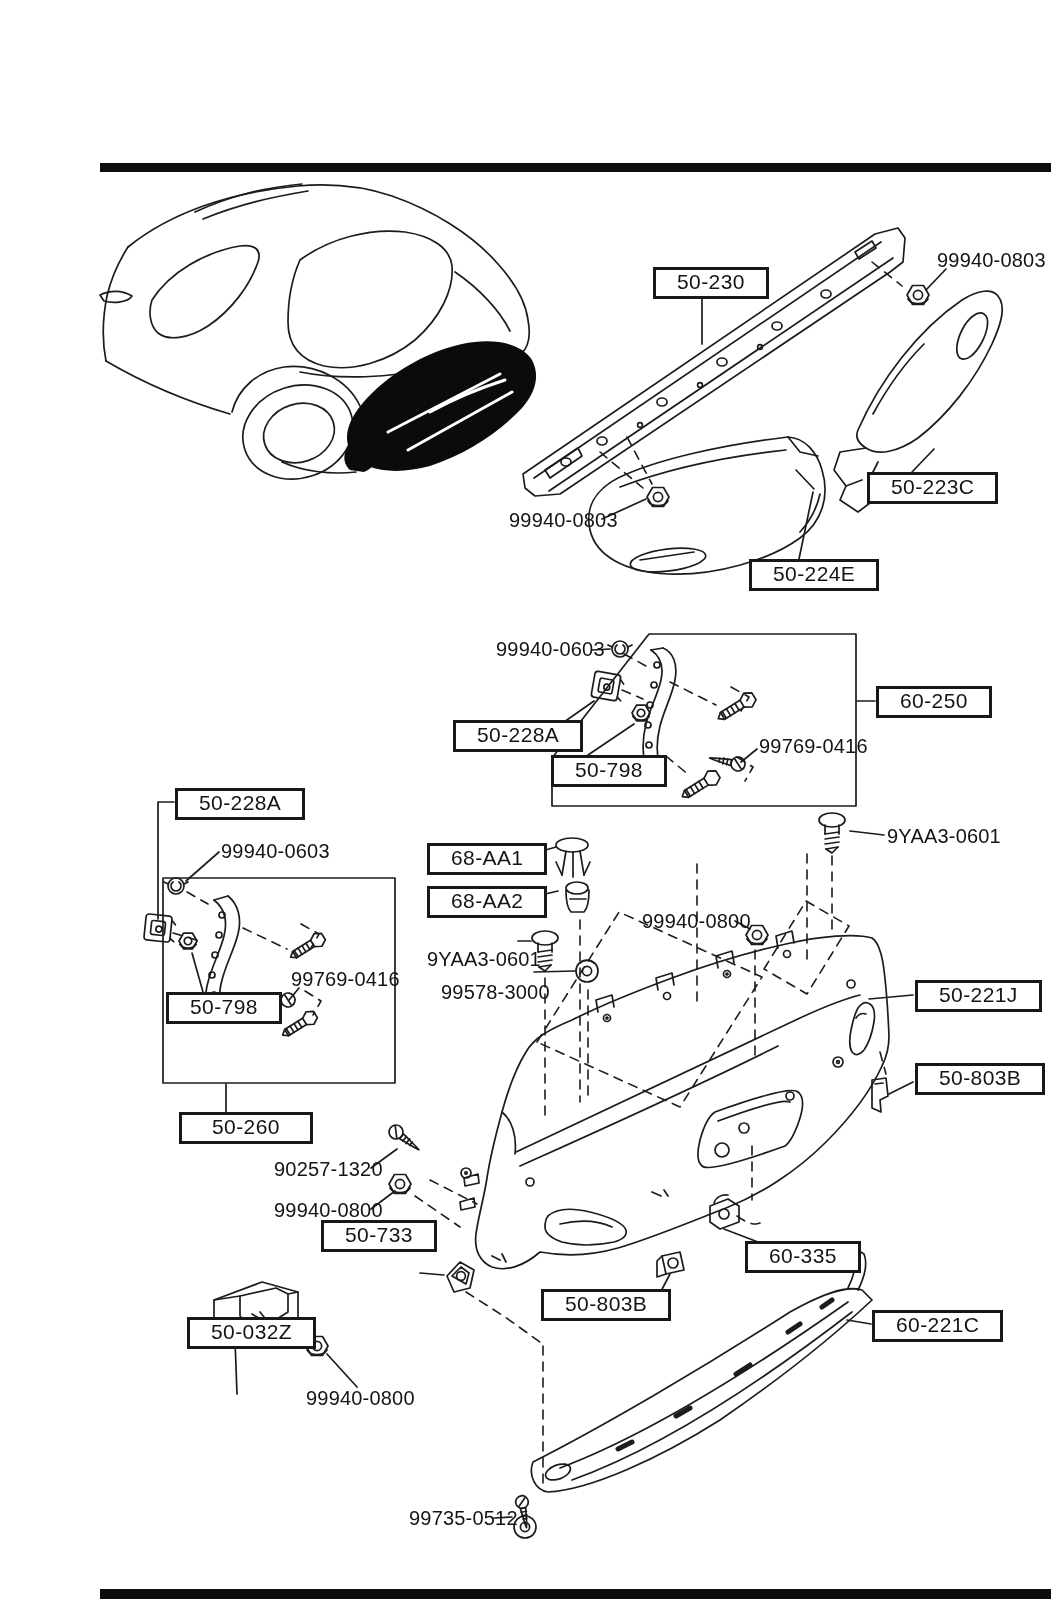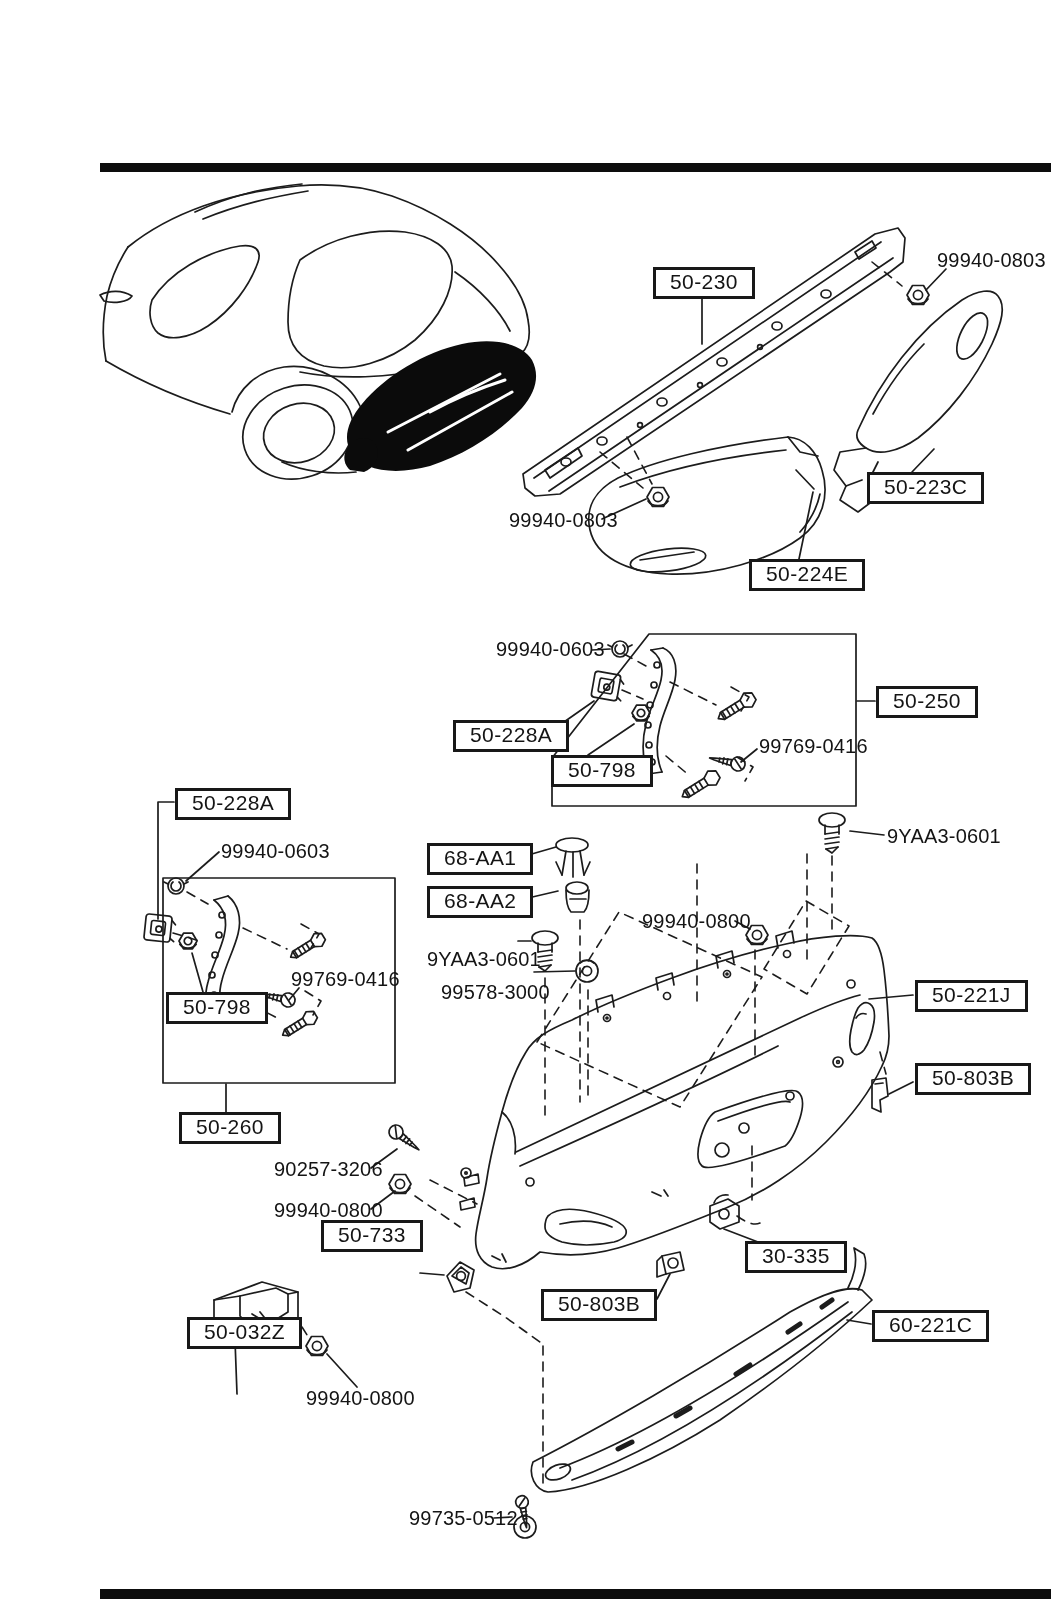--- a/index.html
+++ b/index.html
@@ -1,20 +1,20 @@
 <!DOCTYPE html>
 <html><head>
 <meta charset="utf-8">
 <style>
   html,body{margin:0;padding:0;background:#e8e8e8;}
   .page{position:relative;width:1051px;height:1600px;background:#ffffff;
         font-family:"Liberation Sans",sans-serif;color:#141414;overflow:hidden;margin:0 auto;}
   .art{position:absolute;left:0;top:0;}
   .lbl{position:absolute;white-space:nowrap;line-height:1.15;}
-  .lbl.box{border:3px solid #181818;padding:0px 14px 2px;font-size:21px;
+  .lbl.box{border:3px solid #181818;padding:0px 21px 2px;font-size:21px;
            letter-spacing:.4px;background:#fff;}
   .lbl.txt{font-size:20px;letter-spacing:.2px;}
   svg *{vector-effect:non-scaling-stroke;}
 </style>
 </head>
 <body>
 
 <div class="page">
 
   <svg class="art" width="1051" height="1600" viewBox="0 0 1051 1600" fill="none" stroke="#1c1c1c" stroke-width="1.7" stroke-linecap="round" stroke-linejoin="round">
@@ -366,42 +366,42 @@
       <path d="M357 1387 L327 1354"></path>
       <path d="M494 1518 L512 1517"></path>
     </g>
   </svg>
 
   <div class="lbl box" style="left:653px;top:267px">50-230</div>
   <div class="lbl box" style="left:867px;top:472px">50-223C</div>
   <div class="lbl box" style="left:749px;top:559px">50-224E</div>
   <div class="lbl box" style="left:453px;top:720px">50-228A</div>
   <div class="lbl box" style="left:551px;top:755px">50-798</div>
-  <div class="lbl box" style="left:876px;top:686px">50-250</div>
+  <div class="lbl box" style="left:876px;top:686px">60-250</div>
   <div class="lbl box" style="left:175px;top:788px">50-228A</div>
   <div class="lbl box" style="left:166px;top:992px">50-798</div>
-  <div class="lbl box" style="left:179px;top:1112px;padding:0 14px 2px">50-260</div>
+  <div class="lbl box" style="left:179px;top:1112px;padding:0 30px 2px">50-260</div>
   <div class="lbl box" style="left:427px;top:843px">68-AA1</div>
   <div class="lbl box" style="left:427px;top:886px">68-AA2</div>
   <div class="lbl box" style="left:915px;top:980px">50-221J</div>
   <div class="lbl box" style="left:915px;top:1063px">50-803B</div>
   <div class="lbl box" style="left:321px;top:1220px">50-733</div>
   <div class="lbl box" style="left:541px;top:1289px">50-803B</div>
-  <div class="lbl box" style="left:745px;top:1241px">30-335</div>
+  <div class="lbl box" style="left:745px;top:1241px">60-335</div>
   <div class="lbl box" style="left:872px;top:1310px">60-221C</div>
   <div class="lbl box" style="left:187px;top:1317px">50-032Z</div>
 
   <div class="lbl txt" style="left:937px;top:249px">99940-0803</div>
   <div class="lbl txt" style="left:509px;top:509px">99940-0803</div>
   <div class="lbl txt" style="left:496px;top:638px">99940-0603</div>
   <div class="lbl txt" style="left:759px;top:735px">99769-0416</div>
   <div class="lbl txt" style="left:221px;top:840px">99940-0603</div>
   <div class="lbl txt" style="left:291px;top:968px">99769-0416</div>
   <div class="lbl txt" style="left:887px;top:825px">9YAA3-0601</div>
   <div class="lbl txt" style="left:642px;top:910px">99940-0800</div>
   <div class="lbl txt" style="left:427px;top:948px">9YAA3-0601</div>
   <div class="lbl txt" style="left:441px;top:981px">99578-3000</div>
-  <div class="lbl txt" style="left:274px;top:1158px">90257-3206</div>
+  <div class="lbl txt" style="left:274px;top:1158px">90257-1320</div>
   <div class="lbl txt" style="left:274px;top:1199px">99940-0800</div>
   <div class="lbl txt" style="left:306px;top:1387px">99940-0800</div>
   <div class="lbl txt" style="left:409px;top:1507px">99735-0512</div>
 
 </div>
 
 </body></html>

